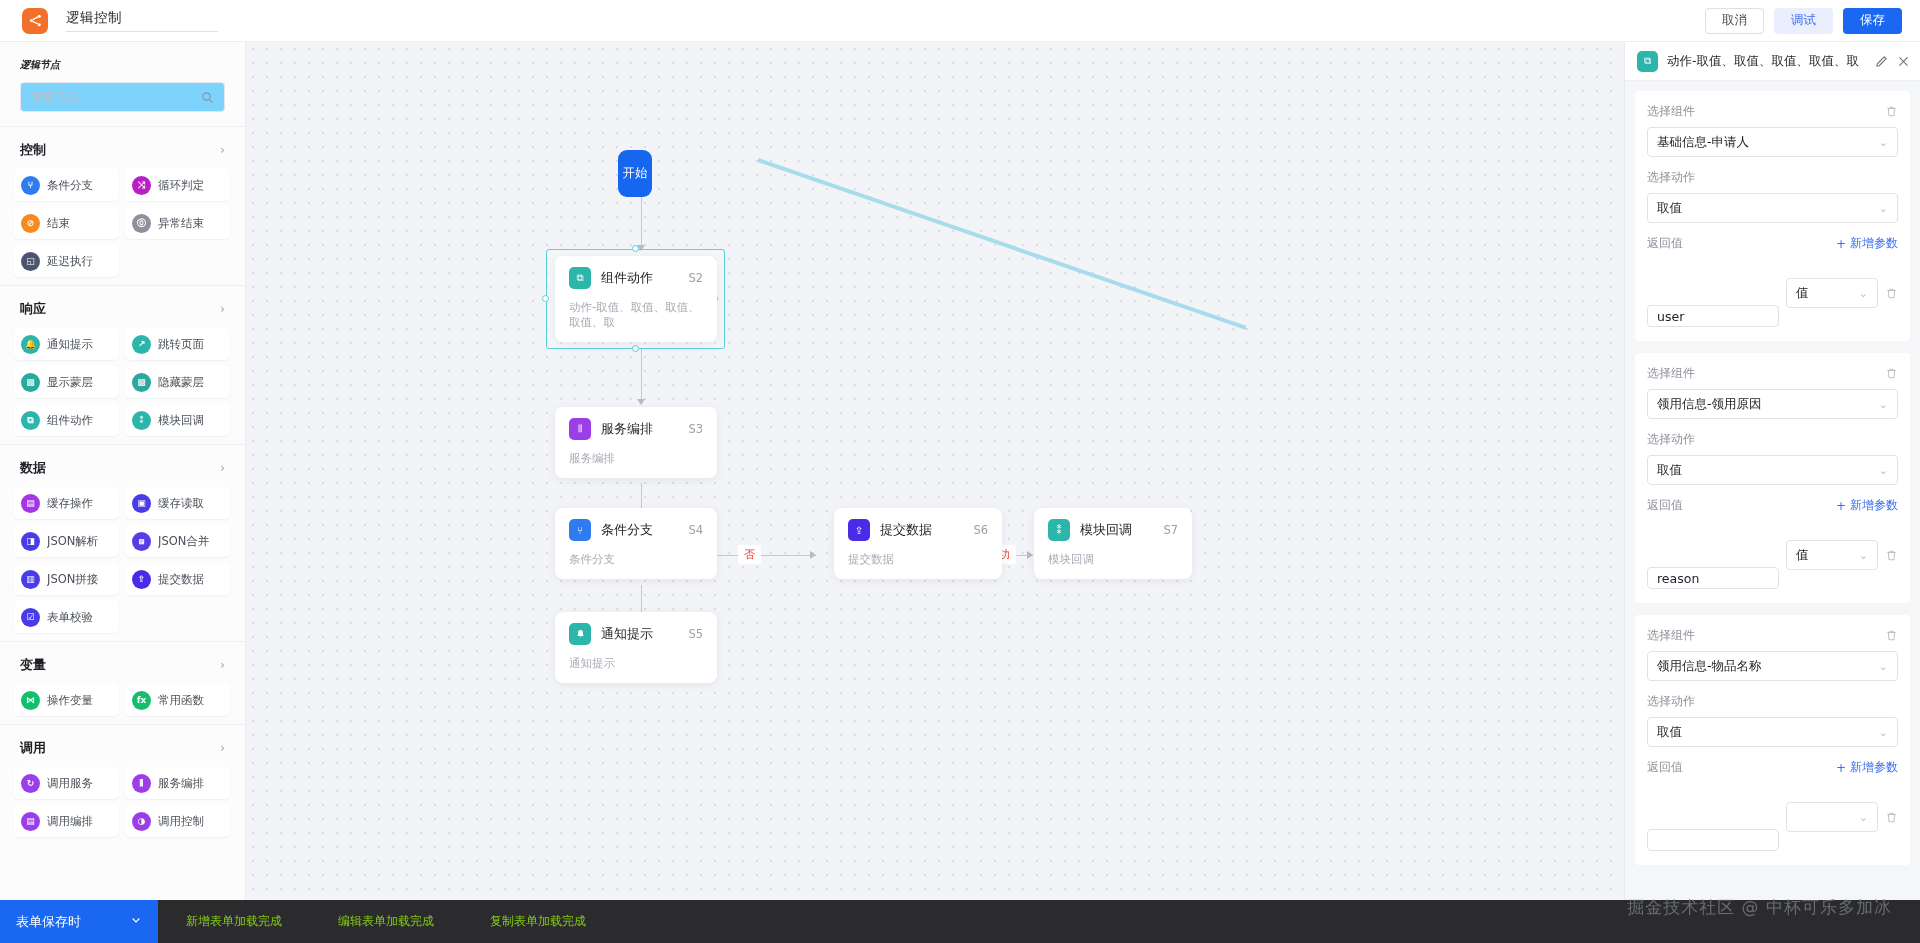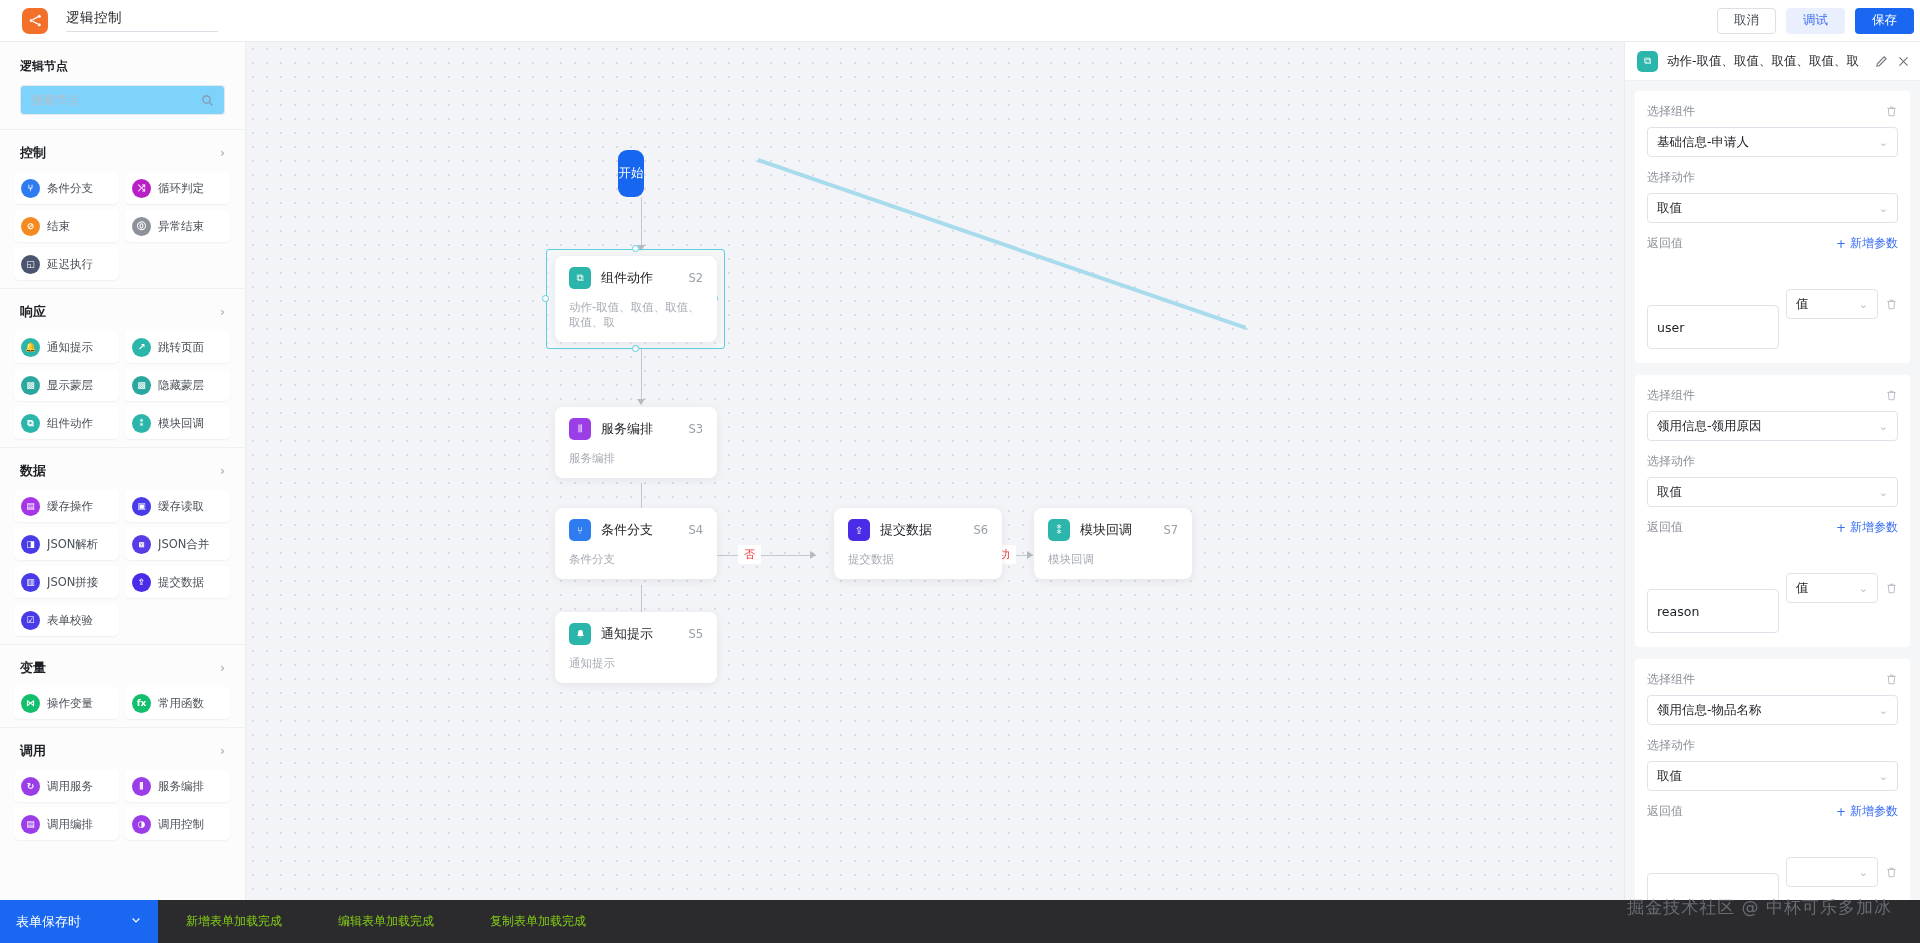--- a/index.html
+++ b/index.html
@@ -25,37 +25,37 @@
   .hdr-title-wrap { margin-left: 18px; width: 152px; }
   .hdr-title {
     font-size: 13.5px; color: #1c1f23; padding-bottom: 4px;
     border-bottom: 1px solid #dcdfe6; display: block; letter-spacing: .5px;
   }
   .hdr-center {
     position: absolute; left: 0; right: 0; text-align: center;
     font-size: 13px; color: #444a54; pointer-events: none;
   }
   .hdr-actions {
-    margin-left: auto; margin-right: 6px; display: flex; align-items: center; gap: 10px;
+    margin-left: auto; margin-right: 18px; display: flex; align-items: center; gap: 10px;
   }
   .btn {
     height: 26px; padding: 0 16px; border-radius: 4px; font-size: 12.5px;
     display: flex; align-items: center; justify-content: center; cursor: pointer;
     border: 1px solid transparent; white-space: nowrap;
   }
   .btn-cancel { background:#fff; border-color:#dcdfe6; color:#43484f; }
   .btn-debug  { background:#e9effd; color:#3b6ef0; }
   .btn-save   { background:#1a67f2; color:#fff;text-align:center; }
 
   
   .sidebar {
     position: absolute; top: 42px; left: 0; width: 246px; bottom: 43px;
     background: #fcfcfd; border-right: 1px solid #ededf0; overflow: hidden; z-index: 20;
   }
-  .sb-title { font-size: 12px; font-weight: bold; color:#1c1f23; padding: 16px 20px 10px; }
+  .sb-title { font-size: 10px; font-weight: bold; color:#1c1f23; padding: 16px 20px 10px; font-style: italic; }
   .search-wrap { padding: 0 20px 14px; }
   .search-box {
     position: relative; height: 30px; border:1px solid #e3e6eb; border-radius: 4px;
     background:#7dd3fc; display:flex; align-items:center;
   }
   .search-box input {
     border: none; outline: none; background: transparent; flex: 1;
     font-size: 12px; color: #1c1f23; padding: 0 10px;
     font-family: inherit;
   }
@@ -83,21 +83,21 @@
 
   
   .canvas {
     position: absolute; top: 42px; left: 246px; right: 296px; bottom: 43px;
     background: #f3f4f7;
     background-image: radial-gradient(#d9dce3 1px, transparent 1px);
     background-size: 14px 14px;
     overflow: hidden;
   }
   .start-node {
-    position:absolute; left: 372px; top: 108px; width:26px; height:47px;
+    position:absolute; left: 372px; top: 108px; width:34px; height:47px;
     background:#1766f0; border-radius:9px; color:#fff; font-size:12.5px;
     display:flex; align-items:center; justify-content:center;
   }
   .fnode {
     position:absolute; background:#fff; border-radius:8px;
     box-shadow: 0 2px 10px rgba(25,35,70,.07); padding: 11px 14px 12px;
   }
   .fnode-top { display:flex; align-items:center; gap:10px; }
   .fnode-ico {
     width:22px; height:22px; border-radius:5px; flex:none;
@@ -163,21 +163,21 @@
   .trash { color:#b9bec6; cursor:pointer; display:flex; }
   .select {
     height:30px; border:1px solid #dfe2e8; border-radius:4px; background:#fff;
     display:flex; align-items:center; padding: 0 9px; cursor:pointer;
     font-size:12.5px; color:#1c1f23; margin-bottom:12px;
   }
   .select .cv { margin-left:auto; color:#b9bec6; font-size:11px; }
   .add-param { font-size:12px; color:#3b6ef0; cursor:pointer; display:flex; align-items:center; gap:4px; }
   .ret-row { display:flex; align-items:center; gap:7px; }
   .ret-input {
-    flex:1; height:44px; border:1px solid #dfe2e8; border-radius:4px; background:#fff;
+    flex:1; height:22px; border:1px solid #dfe2e8; border-radius:4px; background:#fff;
     font-size:12.5px; color:#1c1f23; padding:0 9px; outline:none; font-family:inherit;
     min-width:0;
     margin-top:46px;
   }
   .ret-sel {
     width:92px; height:30px; border:1px solid #dfe2e8; border-radius:4px; background:#fff;
     display:flex; align-items:center; padding:0 9px; font-size:12.5px; color:#1c1f23;
     cursor:pointer; flex:none;
   }
   .ret-sel .cv { margin-left:auto; color:#b9bec6; font-size:11px; }

